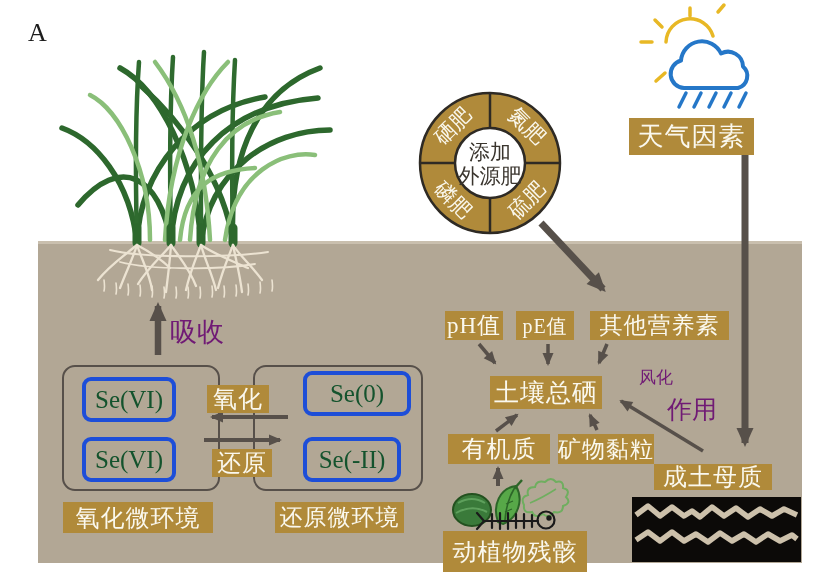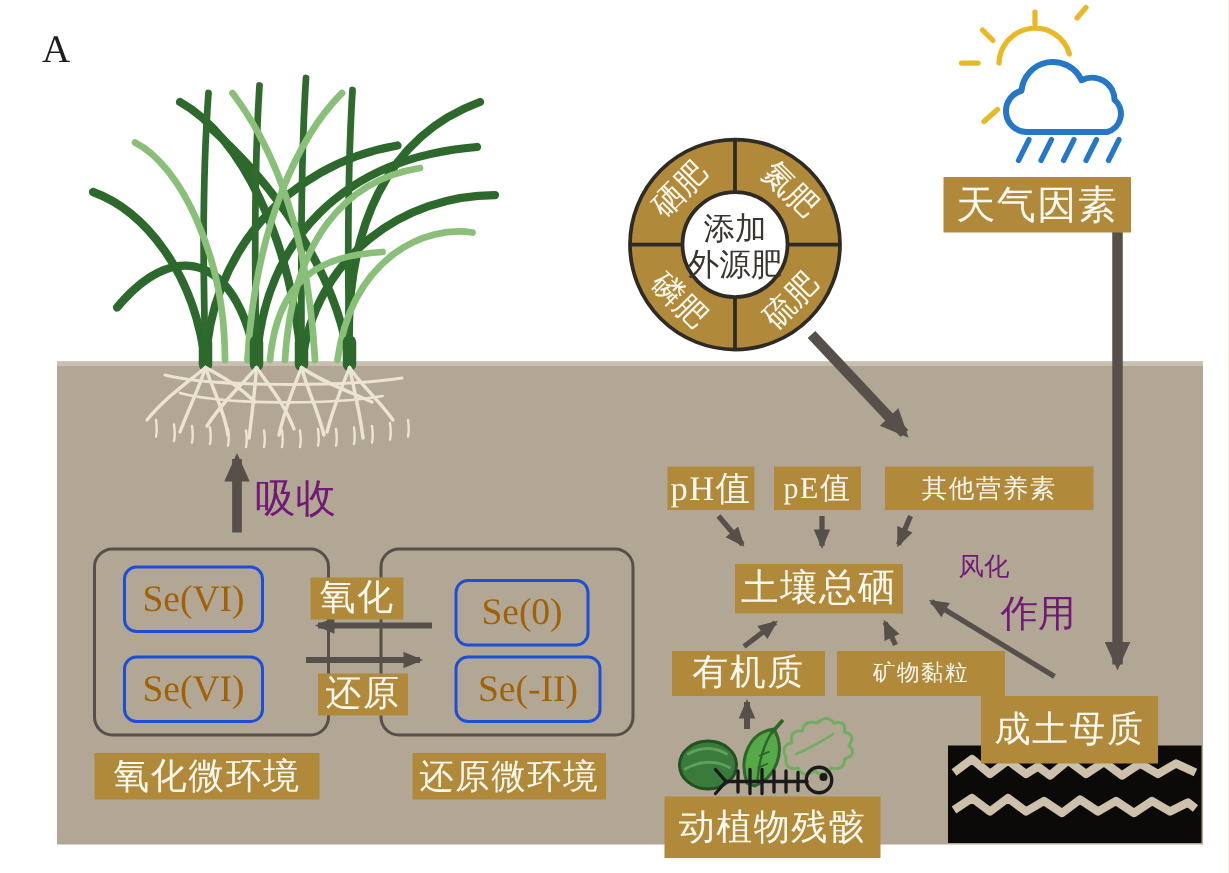--- a/index.html
+++ b/index.html
@@ -15,22 +15,22 @@
     position:absolute;background:#b08a3a;color:#faf8ee;
     display:flex;align-items:center;justify-content:center;
     white-space:nowrap;line-height:1;letter-spacing:1px;
   }
   .dtext{position:absolute;color:#701a75;white-space:nowrap;line-height:1;}
   .obox{
     position:absolute;border:2px solid #57504a;border-radius:13px;
     box-sizing:border-box;background:transparent;
   }
   .sbox{
-    position:absolute;border:2px solid #1d4ed8;border-radius:9px;
-    box-sizing:border-box;background:transparent;color:#a16207;
+    position:absolute;border:4px solid #1d4ed8;border-radius:9px;
+    box-sizing:border-box;background:transparent;color:#14532d;
     display:flex;align-items:center;justify-content:center;font-size:25px;
   }
   svg{position:absolute;left:0;top:0;}
   .panel-a{position:absolute;left:28px;top:18px;font-size:26px;color:#1d1d1d;}
 </style>
 </head>
 <body>
 
 <div class="canvas">
 
@@ -186,38 +186,38 @@
 
   <div class="glabel" style="left:613px;top:118px;width:125px;height:37px;font-size:26px;margin-left:16px;">天气因素</div>
 
   <div class="dtext" style="left:170px;top:319px;font-size:27px;">吸收</div>
 
   <div class="obox" style="left:62px;top:365px;width:158px;height:126px;"></div>
   <div class="obox" style="left:253px;top:365px;width:170px;height:126px;"></div>
 
   <div class="sbox" style="left:82px;top:377px;width:94px;height:45px;">Se(VI)</div>
   <div class="sbox" style="left:82px;top:437px;width:94px;height:45px;">Se(VI)</div>
-  <div class="sbox" style="left:303px;top:386px;width:90px;height:45px;">Se(0)</div>
+  <div class="sbox" style="left:303px;top:371px;width:108px;height:45px;">Se(0)</div>
   <div class="sbox" style="left:303px;top:437px;width:98px;height:45px;">Se(-II)</div>
 
   <div class="glabel" style="left:207px;top:385px;width:62px;height:28px;font-size:24px;">氧化</div>
   <div class="glabel" style="left:212px;top:449px;width:60px;height:28px;font-size:24px;">还原</div>
 
   <div class="glabel" style="left:275px;top:502px;width:129px;height:31px;font-size:23px;">还原微环境</div>
   <div class="glabel" style="left:63px;top:502px;width:150px;height:31px;font-size:24px;">氧化微环境</div>
 
   <div class="glabel" style="left:445px;top:311px;width:58px;height:29px;font-size:23px;">pH值</div>
   <div class="glabel" style="left:516px;top:311px;width:58px;height:29px;font-size:20px;">pE值</div>
-  <div class="glabel" style="left:590px;top:311px;width:139px;height:29px;font-size:17px;">其他营养素</div>
+  <div class="glabel" style="left:590px;top:311px;width:139px;height:29px;font-size:23px;">其他营养素</div>
 
   <div class="glabel" style="left:490px;top:376px;width:112px;height:33px;font-size:25px;">土壤总硒</div>
 
   <div class="glabel" style="left:448px;top:434px;width:102px;height:30px;font-size:24px;">有机质</div>
-  <div class="glabel" style="left:558px;top:434px;width:112px;height:30px;font-size:15px;">矿物黏粒</div>
+  <div class="glabel" style="left:558px;top:434px;width:96px;height:30px;font-size:23px;">矿物黏粒</div>
 
   <div class="dtext" style="left:639px;top:369px;font-size:17px;">风化</div>
   <div class="dtext" style="left:667px;top:397px;font-size:25px;">作用</div>
 
-  <div class="glabel" style="left:654px;top:464px;width:118px;height:45px;font-size:24px;">成土母质</div>
+  <div class="glabel" style="left:654px;top:464px;width:118px;height:26px;font-size:24px;">成土母质</div>
 
   <div class="glabel" style="left:443px;top:531px;width:144px;height:41px;font-size:24px;">动植物残骸</div>
 
 </div>
 
 </body></html>

